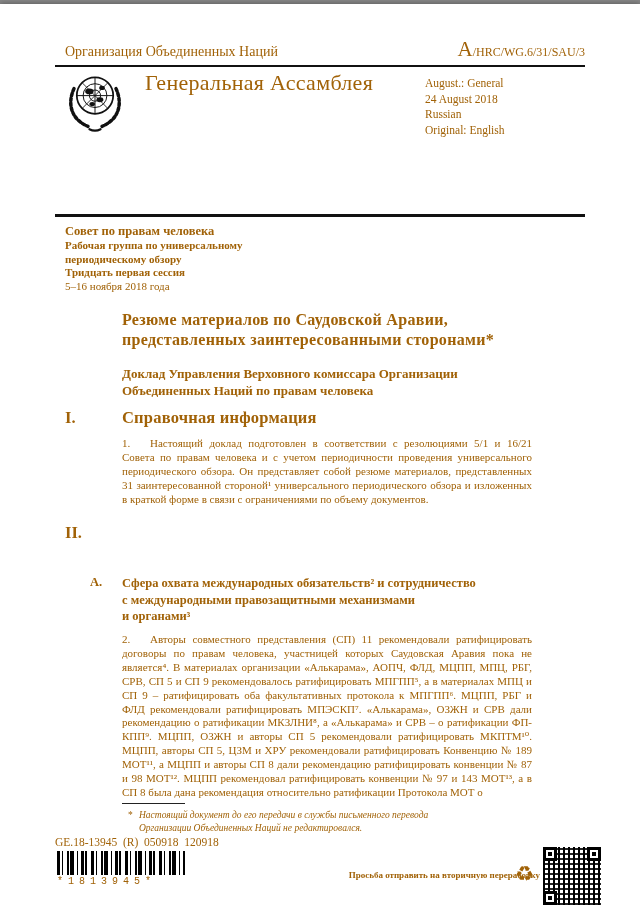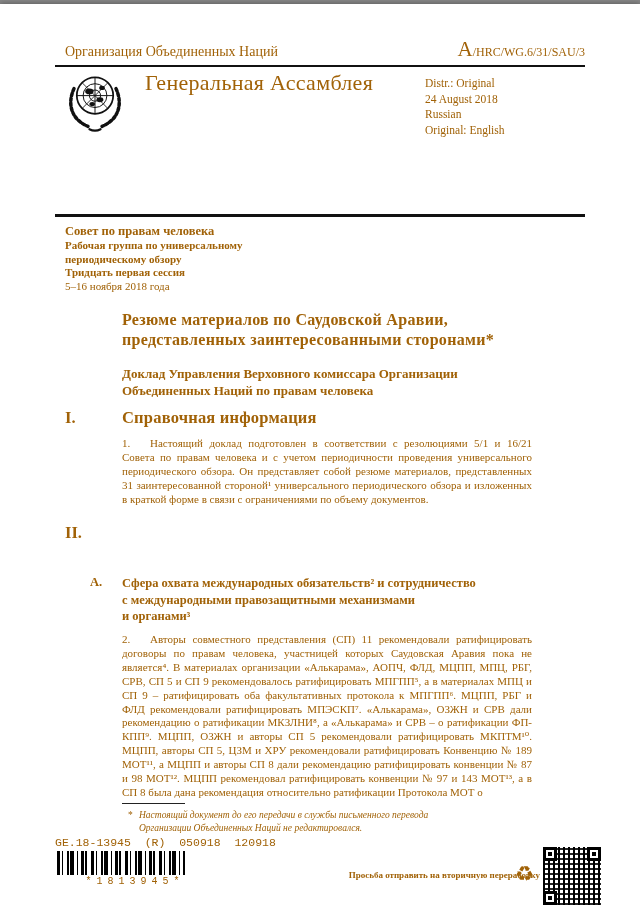--- a/index.html
+++ b/index.html
@@ -3,21 +3,21 @@
 <meta charset="utf-8">
 <style>
   html,body{margin:0;padding:0;background:#888;}
   .page{
     position:relative;width:640px;height:905px;background:#ffffff;
     font-family:"Liberation Serif","DejaVu Serif",serif;color:#a16207;
     overflow:hidden;margin:4px auto;box-shadow:0 0 6px rgba(0,0,0,.4);
   }
   .abs{position:absolute;}
   .pre-line{white-space:pre-line;}
-  .pre{white-space:pre;font-family:Liberation Mono, monospace;}
+  .pre{white-space:pre;}
   
   .org-name{left:65px;top:40px;font-size:14px;}
   .doc-symbol{right:55px;top:33px;font-size:12px;}
   .doc-symbol .big-a{font-size:21px;}
   .header-rule{left:55px;top:61px;width:530px;height:2px;background:#111;}
   .un-emblem{left:60px;top:64px;width:70px;height:72px;}
   .assembly-title{left:145px;top:66px;font-size:22px;font-weight:normal;letter-spacing:.3px;}
   .distr-block{left:425px;top:72px;font-size:11.5px;line-height:15.5px;}
   
   .thick-rule{left:55px;top:210px;width:530px;height:3px;background:#111;}
@@ -47,21 +47,21 @@
   .fn-marker{display:inline-block;width:11px;vertical-align:top;}
   .fn-text{display:inline-block;width:335px;font-style:italic;}
   
   .ge-number{left:55px;top:832px;font-size:11.5px;}
   .barcode{left:57px;top:847px;width:128px;height:24px;
     background:repeating-linear-gradient(90deg,
       #000 0 3px,#fff 3px 5px,#000 5px 6px,#fff 6px 10px,
       #000 10px 12px,#fff 12px 13px,#000 13px 17px,#fff 17px 20px,
       #000 20px 21px,#fff 21px 24px,#000 24px 27px,#fff 27px 28px,
       #000 28px 30px,#fff 30px 34px);}
-  .barcode-text{left:71px;top:872px;width:128px;font-size:10px;letter-spacing:5px;text-align:center;font-family:"Liberation Mono","DejaVu Sans Mono",monospace;}
+  .barcode-text{left:57px;top:872px;width:128px;font-size:10px;letter-spacing:5px;text-align:left;font-family:"Liberation Mono","DejaVu Sans Mono",monospace;}
   .recycle-line{left:300px;top:866px;width:240px;font-size:9px;font-weight:bold;text-align:right;}
   .recycle-icon{left:515px;top:858px;font-size:21px;font-weight:normal;}
   .qr{left:543px;top:843px;width:58px;height:58px;
     background:
       repeating-linear-gradient(0deg,rgba(0,0,0,.85) 0 2px,transparent 2px 5px),
       repeating-linear-gradient(90deg,#000 0 2px,#fff 2px 5px);
     }
   .qr .finder{position:absolute;width:14px;height:14px;background:#fff;border:3px solid #000;box-sizing:border-box;}
   .qr .finder::after{content:"";position:absolute;left:2px;top:2px;width:4px;height:4px;background:#000;}
   .qr .f-tl{left:0;top:0;}
@@ -100,21 +100,21 @@
         <path d="M20,28 C10,50 16,72 40,82" stroke-width="5" stroke-dasharray="4 3"></path>
         <path d="M80,28 C90,50 84,72 60,82" stroke-width="5" stroke-dasharray="4 3"></path>
         <path d="M42,86 Q50,90 58,86" stroke-width="3"></path>
       </g>
     </svg>
   </div>
 
   <div class="abs assembly-title">Генеральная Ассамблея</div>
 
   <div class="abs distr-block">
-    <div>Distr.: Original</div>
+    <div>August.: General</div>
     <div>24 August 2018</div>
     <div>Russian</div>
     <div>Original: English</div>
   </div>
 
   <div class="abs thick-rule"></div>
 
   <div class="abs session">
     <div class="t1">Совет по правам человека</div>
     <div class="t2 pre-line">Рабочая группа по универсальному

